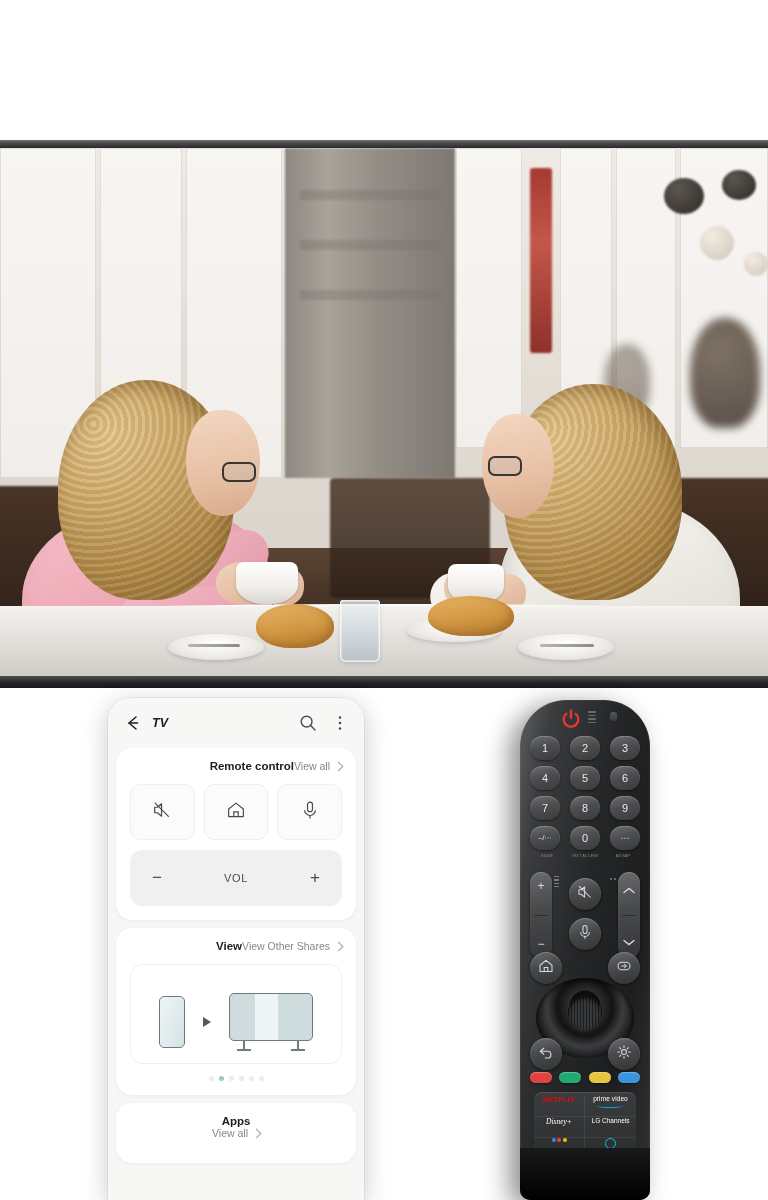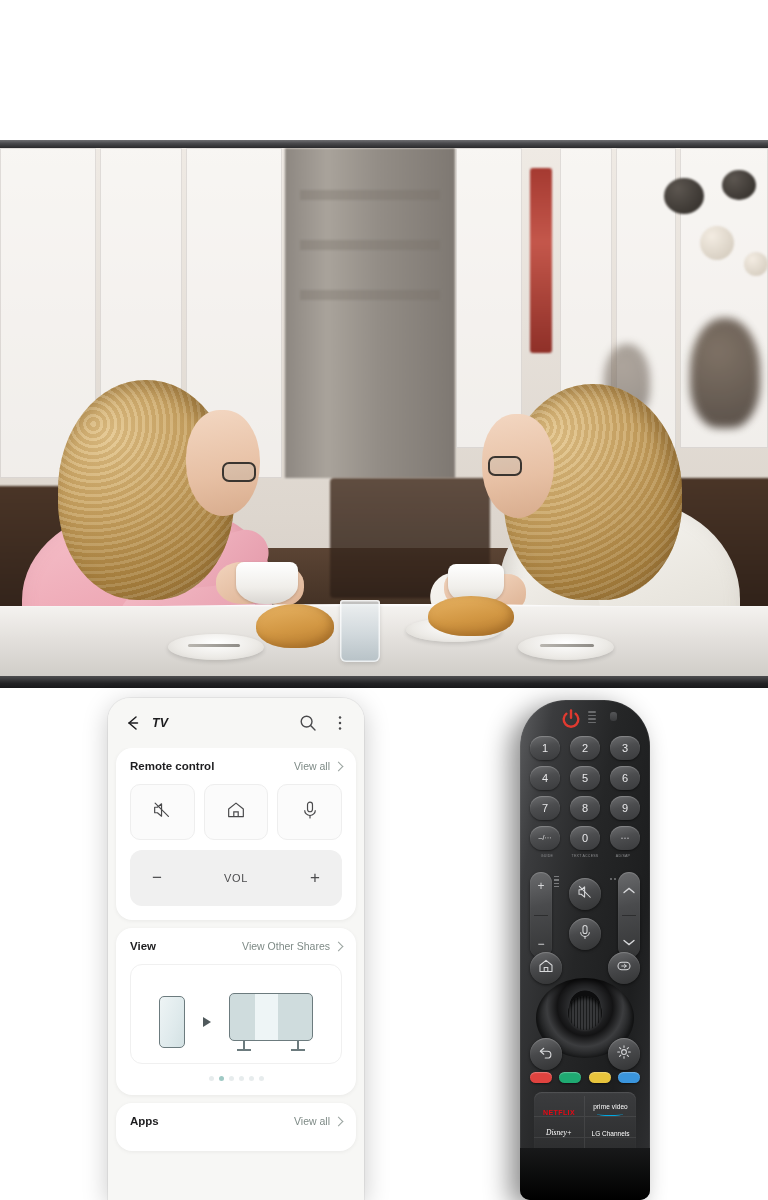--- a/index.html
+++ b/index.html
@@ -175,21 +175,21 @@
     font-size:12.5px; font-weight:bold; color:#1d1d1f; margin-left:8px; letter-spacing:.2px;
   }
   .pt-spacer { flex:1 1 auto; }
   .pt-icon { width:20px; height:20px; margin-left:12px; }
 
   .card {
     background:#ffffff; border-radius:16px; margin:0 8px 8px 8px;
     box-shadow: 0 1px 4px rgba(0,0,0,.06);
     padding: 12px 14px 14px 14px;
   }
-  .card-head { display:flex; align-items:center; justify-content:space-between; margin-bottom:12px; }
+  .card-head { display:flex; align-items:center; justify-content:flex-end; margin-bottom:12px; }
   .card-title { font-size:11.5px; font-weight:bold; color:#1d1d1f; }
   .card-action { display:flex; align-items:center; gap:5px; }
   .card-action-label { font-size:10.5px; color:#7e8a86; }
   .chev { width:7px; height:7px; border-right:1.4px solid #9aa39f; border-top:1.4px solid #9aa39f; transform:rotate(45deg); }
 
   .rc-row { display:flex; gap:9px; }
   .rc-btn {
     flex:1 1 0; height:56px; background:#fbfbfb; border:1px solid #eeeeee;
     border-radius:10px; display:flex; align-items:center; justify-content:center;
   }
@@ -297,21 +297,21 @@
   .color-key { width:22px; height:11px; border-radius:6px; box-shadow: inset 0 1px 1px rgba(255,255,255,.3), 0 1px 2px rgba(0,0,0,.5); }
 
   .apps-panel {
     position:absolute; left:14px; top:392px; width:102px;
     background: linear-gradient(180deg,#3b3c3e 0%, #2a2b2c 100%);
     border-radius:8px; box-shadow: inset 0 1px 1px rgba(255,255,255,.12);
     padding: 4px 0;
   }
   .apps-grid { display:grid; grid-template-columns:1fr 1fr; }
   .app-cell {
-    height:21px; display:flex; align-items:flex-end; justify-content:center;
+    height:21px; display:flex; align-items:flex-start; justify-content:center;
     border-bottom:1px solid rgba(255,255,255,.08);
   }
   .app-cell.nb { border-bottom:none; }
   .app-cell:nth-child(odd) { border-right:1px solid rgba(255,255,255,.08); }
   .netflix { color:#e50914; font-size:7px; font-weight:bold; letter-spacing:.4px; font-family:"Liberation Sans",sans-serif; }
   .prime { color:#ffffff; font-size:6.5px; letter-spacing:.1px; text-align:center; line-height:1.05; }
   .prime .sm { display:block; width:26px; height:4px; margin:1px auto 0;
     border-bottom:1.1px solid #00a8e1; border-radius:0 0 50% 50%; }
   .disney { color:#ffffff; font-size:7.5px; font-style:italic; font-family:"Liberation Serif",serif; }
   .lgch { color:#ffffff; font-size:6.5px; }
@@ -500,21 +500,21 @@
         <span class="dot"></span>
         <span class="dot active"></span>
         <span class="dot"></span>
         <span class="dot"></span>
         <span class="dot"></span>
         <span class="dot"></span>
       </div>
     </div>
 
     <div class="card" style="padding-bottom:24px;">
-      <div class="card-head" style="margin-bottom:0;">
+      <div class="card-head" style="margin-bottom:0;flex-direction:column;">
         <div class="card-title">Apps</div>
         <div class="card-action">
           <span class="card-action-label">View all</span>
           <span class="chev"></span>
         </div>
       </div>
     </div>
   </div>
 
   <div class="remote">

